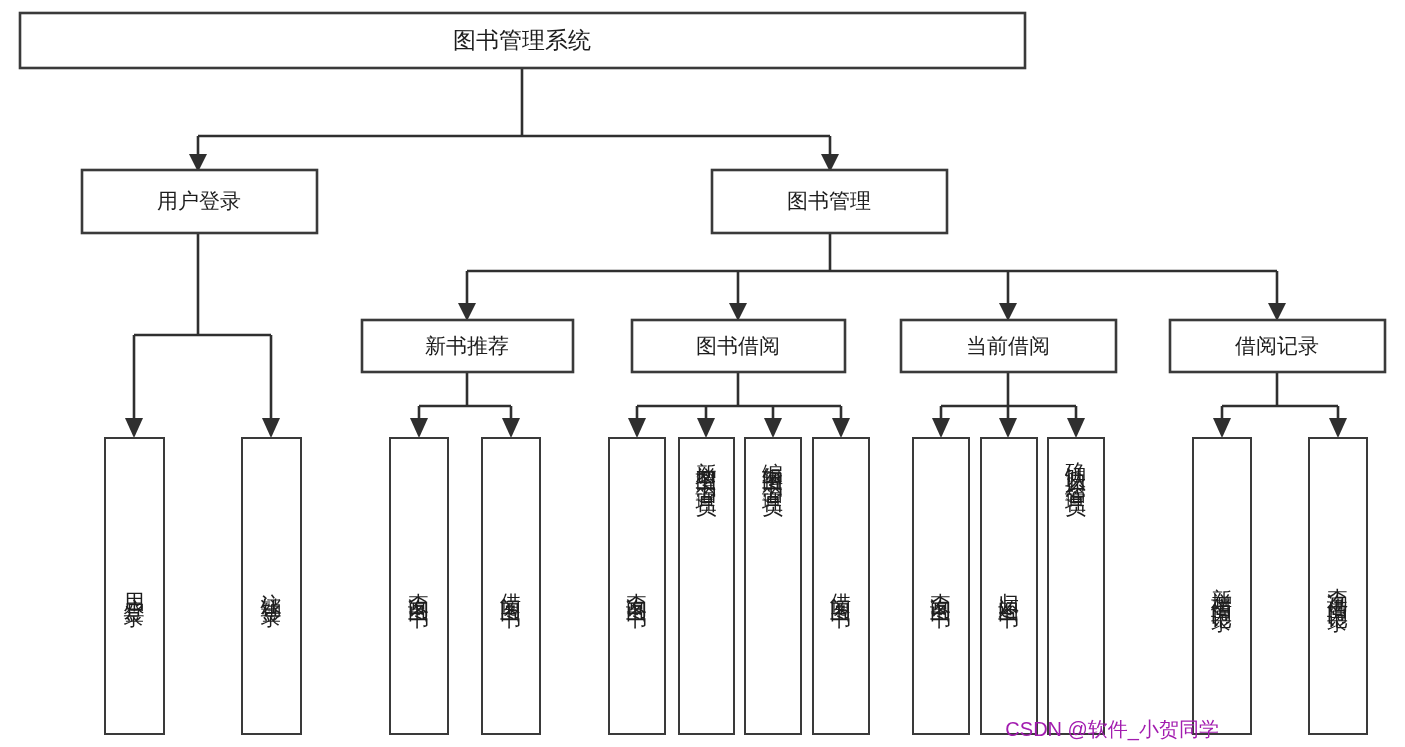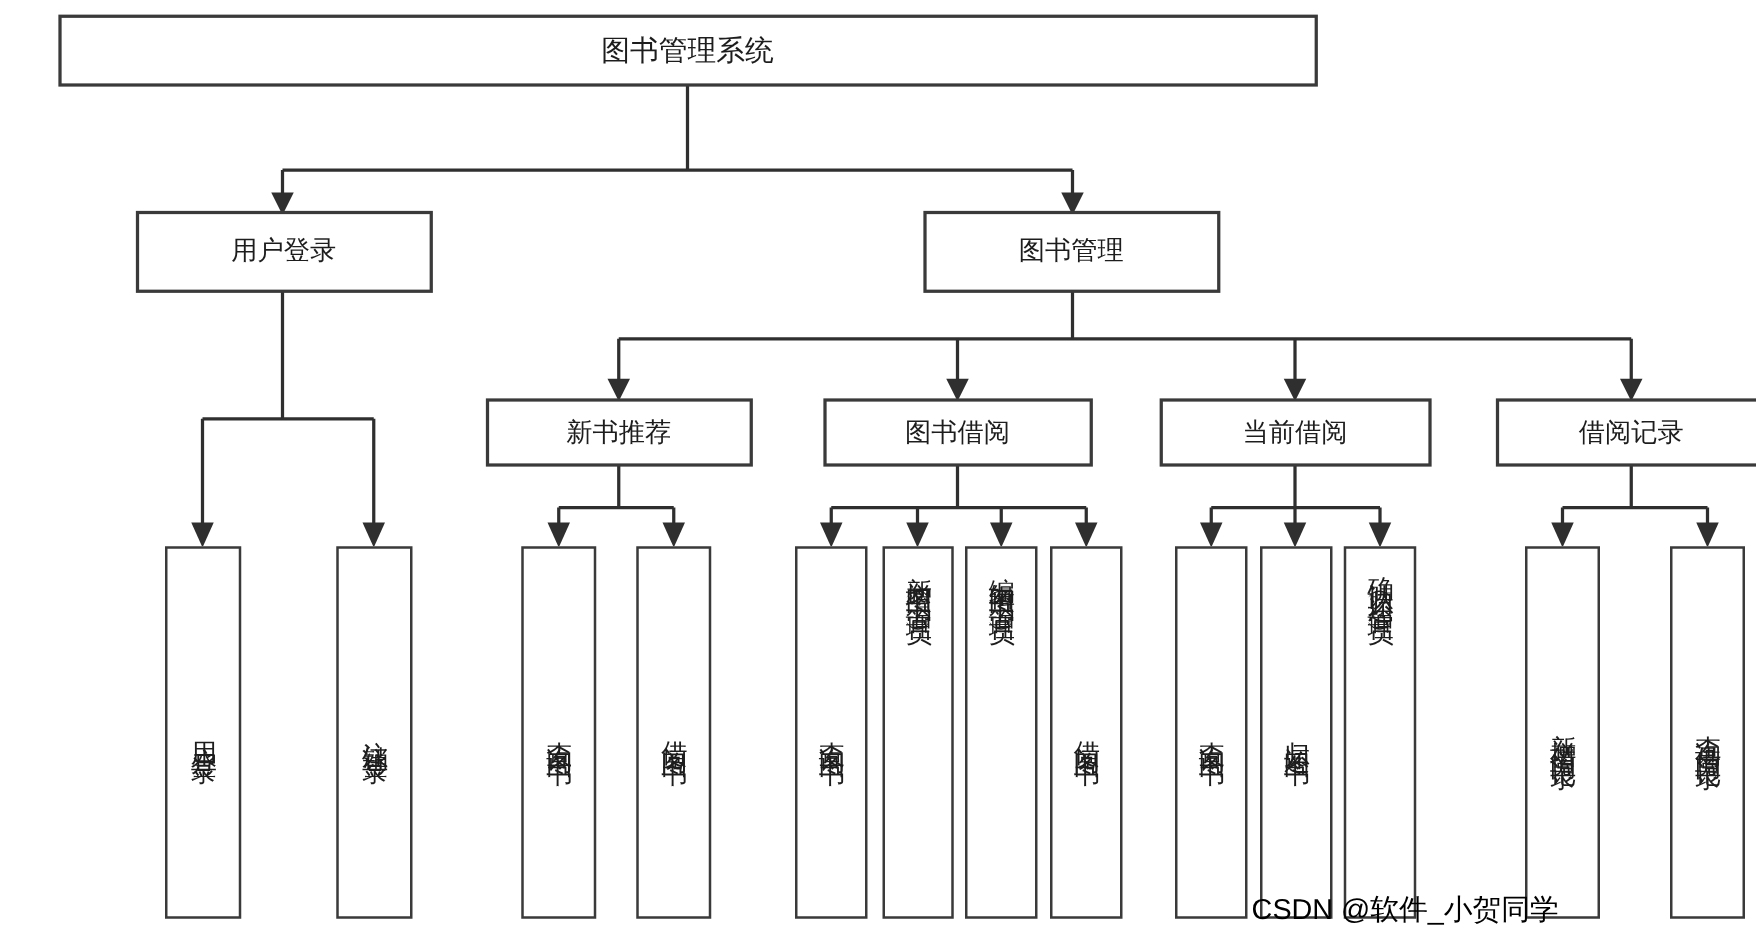--- a/index.html
+++ b/index.html
@@ -11,21 +11,20 @@
     width: 1405px;
     height: 747px;
     font-family: "Liberation Sans", "DejaVu Sans", sans-serif;
     overflow: hidden;
     position: relative;
   }
   #diagram-root {
     position: relative;
     width: 1231px;
     height: 747px;
-    margin-left: 28px;
   }
   svg.diagram-canvas {
     position: absolute;
     top: 0;
     left: 0;
     width: 1405px;
     height: 747px;
   }
   .node-box {
     fill: #ffffff;
@@ -72,22 +71,22 @@
     color: #1d1d1d;
     white-space: nowrap;
     padding-top: 6px;
   }
   .leaf-text.centerish { align-self: center; padding-top: 0; }
   .watermark {
     position: absolute;
     right: 12px;
     bottom: 4px;
     font-family: "Liberation Sans", "DejaVu Sans", sans-serif;
-    font-size: 23px;
-    color: #000000;
+    font-size: 20px;
+    color: #a21caf;
     white-space: nowrap;
     pointer-events: none;
   }
 </style>
 </head>
 <body>
 
 <div id="diagram-root">
 
   <svg class="diagram-canvas" viewBox="0 0 1405 747" xmlns="http://www.w3.org/2000/svg">

